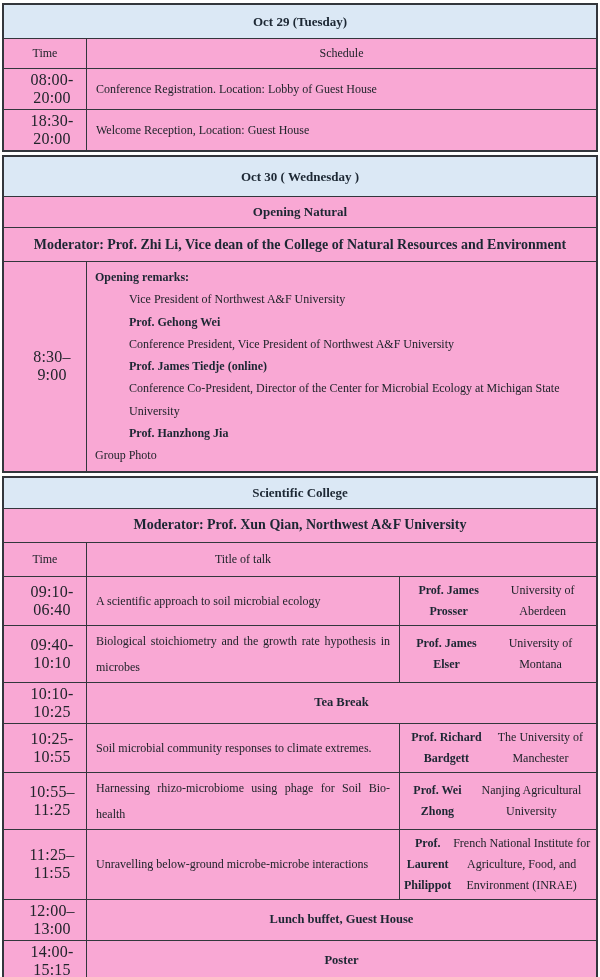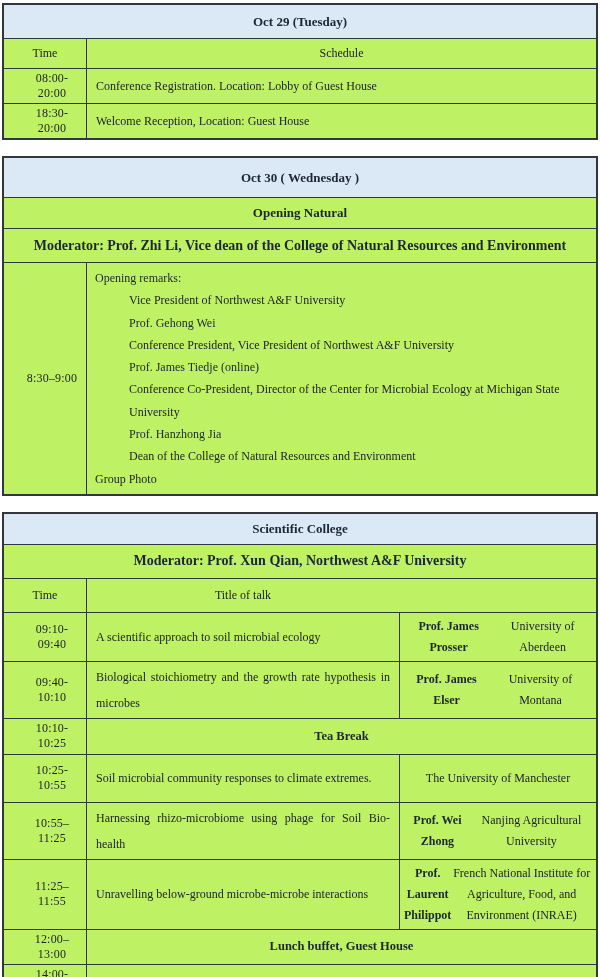--- a/index.html
+++ b/index.html
@@ -4,22 +4,22 @@
 <style>
   * { box-sizing: border-box; }
   html, body { margin: 0; padding: 0; background: #ffffff; }
   body {
     font-family: "Liberation Serif", "DejaVu Serif", serif;
     color: #20242b;
     font-size: 12px;
   }
   .page { width: 600px; padding: 3px 2px; }
 
-  .tbl { border: 2px solid #33363c; background: #bef264; }
-  .mt3 { margin-top: 16px; }
+  .tbl { border: 2px solid #33363c; background: #f9a8d4; }
+  .mt3 { margin-top: 3px; }
 
   .row { display: grid; border-top: 1px solid #33363c; }
   .row:first-child { border-top: none; }
   .cols1 { grid-template-columns: 1fr; }
   .cols2 { grid-template-columns: 82px 1fr; }
   .cols3 { grid-template-columns: 82px 313px 1fr; }
 
   .cell {
     border-left: 1px solid #33363c;
     display: flex; align-items: center; justify-content: center;
@@ -38,29 +38,29 @@
   .h30 { min-height: 30px; } .h35 { min-height: 35px; }
   .h48 { min-height: 48px; } .h53 { min-height: 53px; }
   .h47 { min-height: 47px; } .h52 { min-height: 52px; }
   .h69 { min-height: 69px; }
 
   .left { justify-content: flex-start; text-align: left; padding-left: 9px; padding-right: 9px; }
   .talk {
     justify-content: flex-start; text-align: justify;
     line-height: 26px; padding-left: 9px; padding-right: 9px;
   }
-  .time { font-size: 12px; letter-spacing: 0.2px; padding-left: 20px; }
+  .time { font-size: 16px; letter-spacing: 0.2px; padding-left: 20px; }
 
   .opening-cell {
     flex-direction: column; align-items: stretch; justify-content: center;
     text-align: left; padding: 4px 10px 4px 8px; line-height: 22.3px;
   }
   .oline { white-space: normal; }
   .ind { padding-left: 34px; }
-  .bold { font-weight: normal; color: #1c2733; }
+  .bold { font-weight: bold; color: #1c2733; }
 
   .speaker {
     flex-direction: row; justify-content: center;
     line-height: 21px; padding: 3px 4px;
   }
   .sp-name { font-weight: bold; color: #1c2733; }
   .event { font-weight: bold; color: #1c2733; font-size: 12.5px; }
 </style>
 </head>
 <body>
@@ -98,40 +98,39 @@
     <div class="row cols2">
       <div class="cell time">8:30–9:00</div>
       <div class="cell opening-cell">
         <div class="oline bold">Opening remarks:</div>
         <div class="oline ind">Vice President of Northwest A&amp;F University</div>
         <div class="oline bold ind">Prof. Gehong Wei</div>
         <div class="oline ind">Conference President, Vice President of Northwest A&amp;F University</div>
         <div class="oline bold ind">Prof. James Tiedje (online)</div>
         <div class="oline ind">Conference Co-President, Director of the Center for Microbial Ecology at Michigan State University</div>
         <div class="oline bold ind">Prof. Hanzhong Jia</div>
-        <div class="oline ind">Dean of the College of Natural Resources and Environment</div>
         <div class="oline">Group Photo</div>
       </div>
     </div>
   </section>
 
   <section class="tbl mt3">
     <div class="row cols1">
       <div class="cell day-hdr h30">Scientific College</div>
     </div>
     <div class="row cols1">
       <div class="cell mod h33">Moderator: Prof. Xun Qian, Northwest A&amp;F University</div>
     </div>
     <div class="row cols3">
       <div class="cell h33">Time</div>
       <div class="cell h33">Title of talk</div>
     </div>
 
     <div class="row cols3">
-      <div class="cell time h48">09:10-09:40</div>
+      <div class="cell time h48">09:10-06:40</div>
       <div class="cell talk h48">A scientific approach to soil microbial ecology</div>
       <div class="cell speaker h48">
         <div class="sp-name">Prof. James Prosser</div>
         <div class="sp-aff">University of Aberdeen</div>
       </div>
     </div>
 
     <div class="row cols3">
       <div class="cell time h53">09:40-10:10</div>
       <div class="cell talk h53">Biological stoichiometry and the growth rate hypothesis in microbes</div>
@@ -143,20 +142,21 @@
 
     <div class="row cols2">
       <div class="cell time h35">10:10-10:25</div>
       <div class="cell event h35">Tea Break</div>
     </div>
 
     <div class="row cols3">
       <div class="cell time h47">10:25-10:55</div>
       <div class="cell talk h47">Soil microbial community responses to climate extremes.</div>
       <div class="cell speaker h47">
+        <div class="sp-name">Prof. Richard Bardgett</div>
         <div class="sp-aff">The University of Manchester</div>
       </div>
     </div>
 
     <div class="row cols3">
       <div class="cell time h52">10:55–11:25</div>
       <div class="cell talk h52">Harnessing rhizo-microbiome using phage for Soil Bio-health</div>
       <div class="cell speaker h52">
         <div class="sp-name">Prof. Wei Zhong</div>
         <div class="sp-aff">Nanjing Agricultural University</div>

